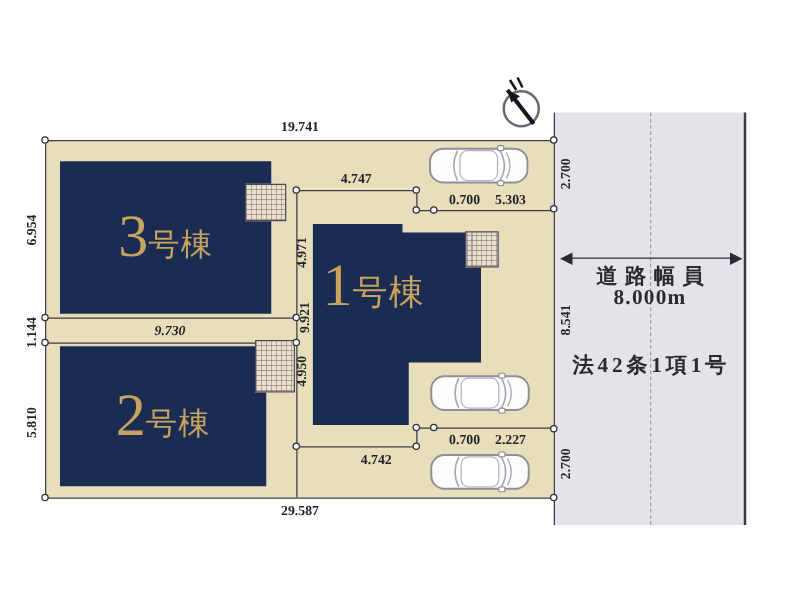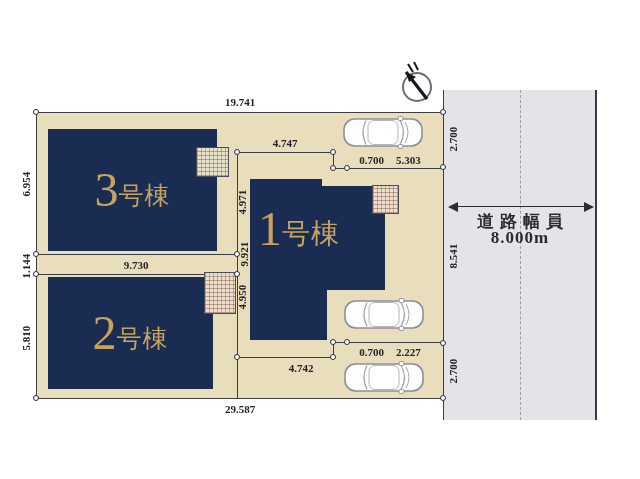--- a/index.html
+++ b/index.html
@@ -149,21 +149,21 @@
   <div class="pt" style="left:237px;top:357px;"></div>
   <div class="pt" style="left:333px;top:357px;"></div>
 
   <div class="dim" style="left:240px;top:102px;">19.741</div>
   <div class="dim" style="left:240px;top:409px;">29.587</div>
   <div class="dim" style="left:285px;top:143px;">4.747</div>
   <div class="dim pair" style="left:390px;top:160px;">
     <span>0.700</span>
     <span>5.303</span>
   </div>
-  <div class="dim" style="left:136px;top:265px;">9.730</div>
+  <div class="dim" style="left:136px;top:265px;font-style:italic;">9.730</div>
   <div class="dim pair" style="left:390px;top:352px;">
     <span>0.700</span>
     <span>2.227</span>
   </div>
   <div class="dim" style="left:285px;top:368px;margin-left:16px;">4.742</div>
 
   <div class="dim rot" style="left:26px;top:184px;">6.954</div>
   <div class="dim rot" style="left:26px;top:266px;">1.144</div>
   <div class="dim rot" style="left:26px;top:338px;">5.810</div>
   <div class="dim rot" style="left:453px;top:139px;">2.700</div>
@@ -173,14 +173,15 @@
   <div class="dim rot" style="left:244px;top:254px;">9.921</div>
   <div class="dim rot" style="left:242px;top:297px;">4.950</div>
 
   <div id="warrow">
     <div class="tl"></div>
     <div class="bar"></div>
     <div class="tr"></div>
   </div>
   <div class="roadtxt" style="left:523px;top:221px;letter-spacing:6px;">道路幅員</div>
   <div class="roadtxt" style="left:520px;top:238px;letter-spacing:1px;">8.000m</div>
+  <div class="roadtxt" style="left:521px;top:292px;letter-spacing:3px;">法42条1項1号</div>
 
 </div>
 
 </body></html>

